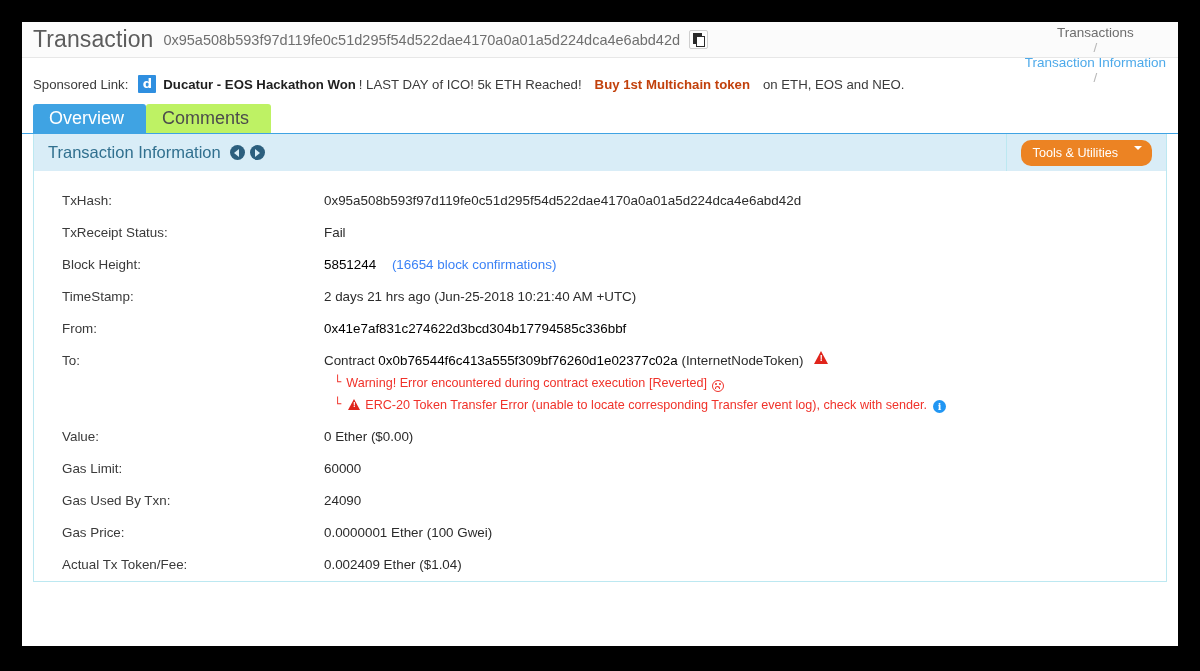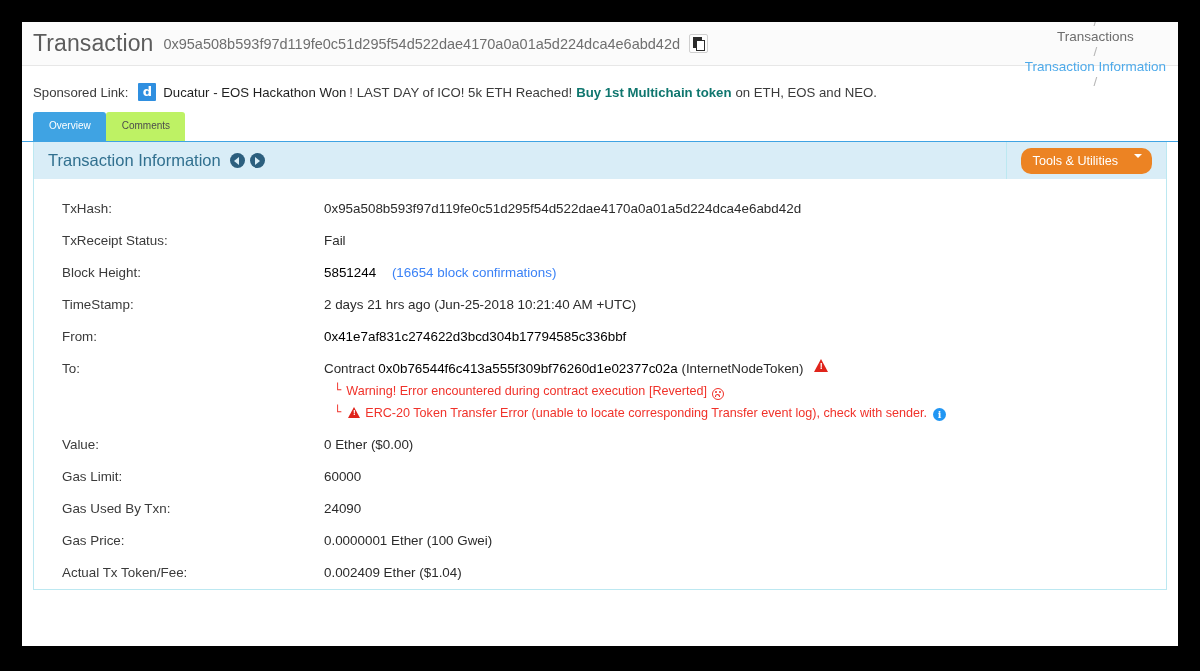--- a/index.html
+++ b/index.html
@@ -13,21 +13,21 @@
   #frame {
     position: absolute;
     left: 22px; top: 22px;
     width: 1156px; height: 624px;
     background: #ffffff;
     overflow: hidden;
   }
 
   
   .page-head {
-    height: 44px;
+    height: 36px;
     background: #fbfbfb;
     border-bottom: 1px solid #e7e7e7;
     display: flex;
     align-items: center;
     padding: 0 12px 0 11px;
   }
   .ph-title {
     font-size: 23px;
     color: #5c5c5c;
     font-weight: 400;
@@ -94,35 +94,35 @@
   }
   .sp-logo span {
     position: absolute; inset: 0;
     color: #ffffff;
     font-size: 13px;
     font-weight: bold;
     font-family: "DejaVu Sans", sans-serif;
     line-height: 18px;
     text-align: center;
   }
-  .sp-bold { font-weight: normal; color: #1f1f1f; }
+  .sp-bold { font-weight: bold; color: #1f1f1f; }
   .sp-txt { margin-left: 3px; }
-  .sp-link { color: #0f766e; font-weight: bold; margin: 0 4px; text-decoration: none; }
+  .sp-link { color: #c2410c; font-weight: bold; margin: 0 13px; text-decoration: none; }
 
   
   .tabs {
     padding-left: 11px;
     display: flex;
     align-items: flex-end;
     border-bottom: 1px solid #3fa3e3;
     height: 29px;
   }
   .tab {
-    font-size: 10px;
-    padding: 6px 15px 7px 16px;
+    font-size: 18px;
+    padding: 6px 22px 7px 16px;
     cursor: pointer;
     border-radius: 3px 3px 0 0;
     line-height: 16px;
   }
   .tab.active { background: #3fa3e3; color: #ffffff; }
   .tab.inactive { background: #bef264; color: #4c4c4c; }
 
   
   .panel {
     margin: 0 11px 0 11px;

